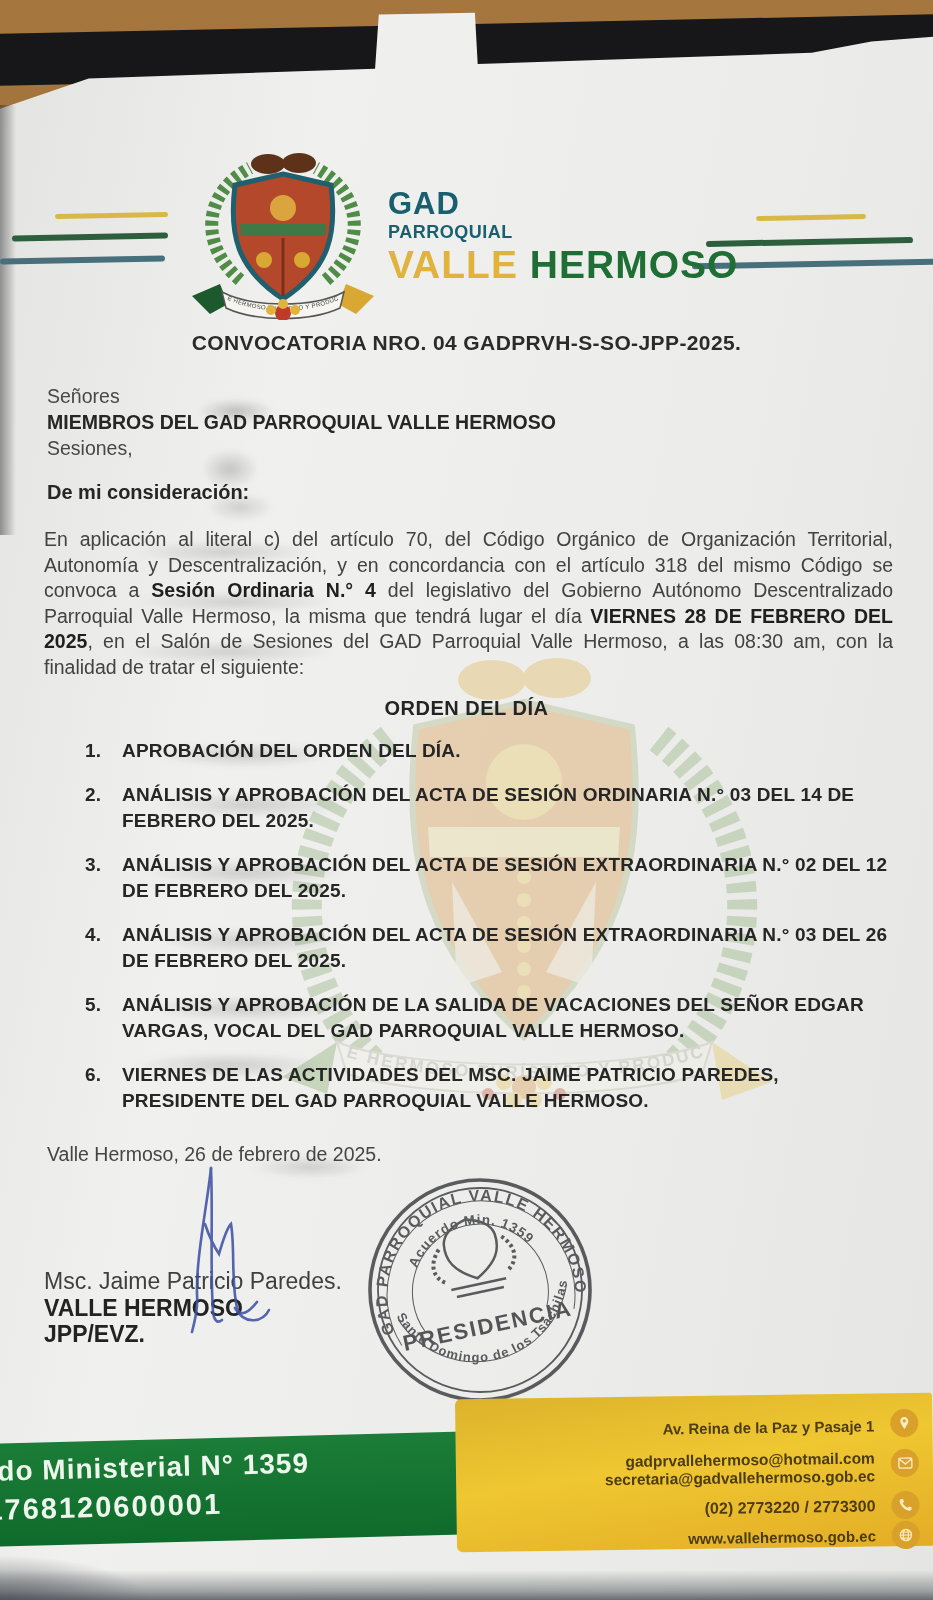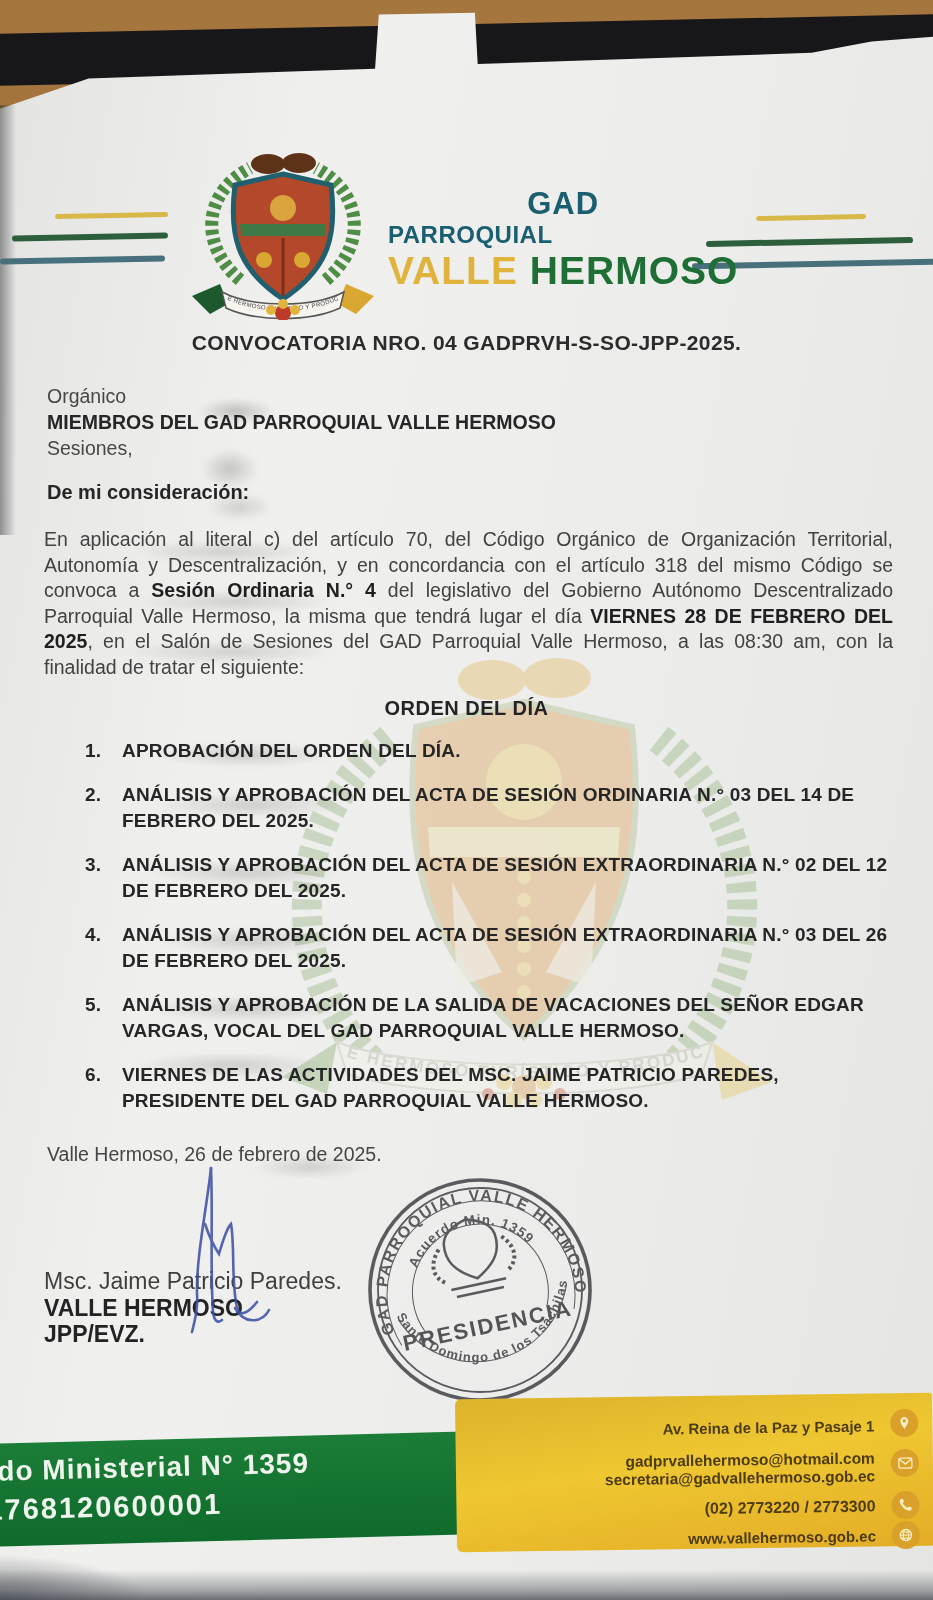--- a/index.html
+++ b/index.html
@@ -20,22 +20,22 @@
 
   
   .stripe{position:absolute;height:6px;border-radius:3px;transform:rotate(-1.1deg);}
   .s-yellow{background:#d9b84a;}
   .s-green{background:#2e5f3c;}
   .s-teal{background:#47707c;}
 
   
   .crest{position:absolute;left:178px;top:148px;}
   .logo-text{position:absolute;left:388px;top:188px;line-height:1;}
-  .logo-gad{font-size:31px;font-weight:800;color:#1a5f70;letter-spacing:1px;text-align:center;}
-  .logo-parr{font-size:24px;font-weight:800;color:#1a5f70;letter-spacing:.5px;margin-top:4px;}
+  .logo-gad{font-size:31px;font-weight:800;color:#1a5f70;letter-spacing:1px;}
+  .logo-parr{font-size:18px;font-weight:800;color:#1a5f70;letter-spacing:.5px;margin-top:4px;}
   .logo-vh{font-size:39px;font-weight:800;letter-spacing:1px;margin-top:4px;white-space:nowrap;}
   .logo-valle{color:#e0b33c;} .logo-hermoso{color:#1e6e35;}
 
   
   .doc{position:absolute;left:0;top:0;width:933px;color:#474747;z-index:2;}
   .title{position:absolute;left:40px;width:853px;top:331px;text-align:center;
          font-size:21px;font-weight:700;color:#2b2b2b;letter-spacing:.4px;}
   .addr{position:absolute;left:47px;top:383px;font-size:19.5px;line-height:26px;}
   .addr .b{font-weight:700;color:#262626;}
   .greet{position:absolute;left:47px;top:481px;font-size:20px;font-weight:700;color:#262626;}
@@ -158,21 +158,21 @@
     <circle cx="262" cy="458" r="8" fill="#e8c455"></circle>
       <circle cx="282" cy="458" r="8" fill="#e8c455"></circle>
     <circle cx="236" cy="452" r="6" fill="#c0482e"></circle>
       <circle cx="308" cy="452" r="6" fill="#c0482e"></circle>
   </svg>
 
   <div class="doc">
     <div class="title">CONVOCATORIA NRO. 04 GADPRVH-S-SO-JPP-2025.</div>
 
     <div class="addr">
-      <div>Orgánico</div>
+      <div>Señores</div>
       <div class="b">MIEMBROS DEL GAD PARROQUIAL VALLE HERMOSO</div>
       <div>Sesiones,</div>
     </div>
 
     <div class="greet">De mi consideración:</div>
 
     <div class="intro"><span>En aplicación al literal c) del artículo 70, del Código Orgánico de Organización Territorial, Autonomía y Descentralización, y en concordancia con el artículo 318 del mismo Código se convoca a </span><b>Sesión Ordinaria N.° 4</b><span> del legislativo del Gobierno Autónomo Descentralizado Parroquial Valle Hermoso, la misma que tendrá lugar el día </span><b>VIERNES 28 DE FEBRERO DEL 2025</b><span>, en el Salón de Sesiones del GAD Parroquial Valle Hermoso, a las 08:30 am, con la finalidad de tratar el siguiente:</span></div>
 
     <div class="agenda-head">ORDEN DEL DÍA</div>
 

